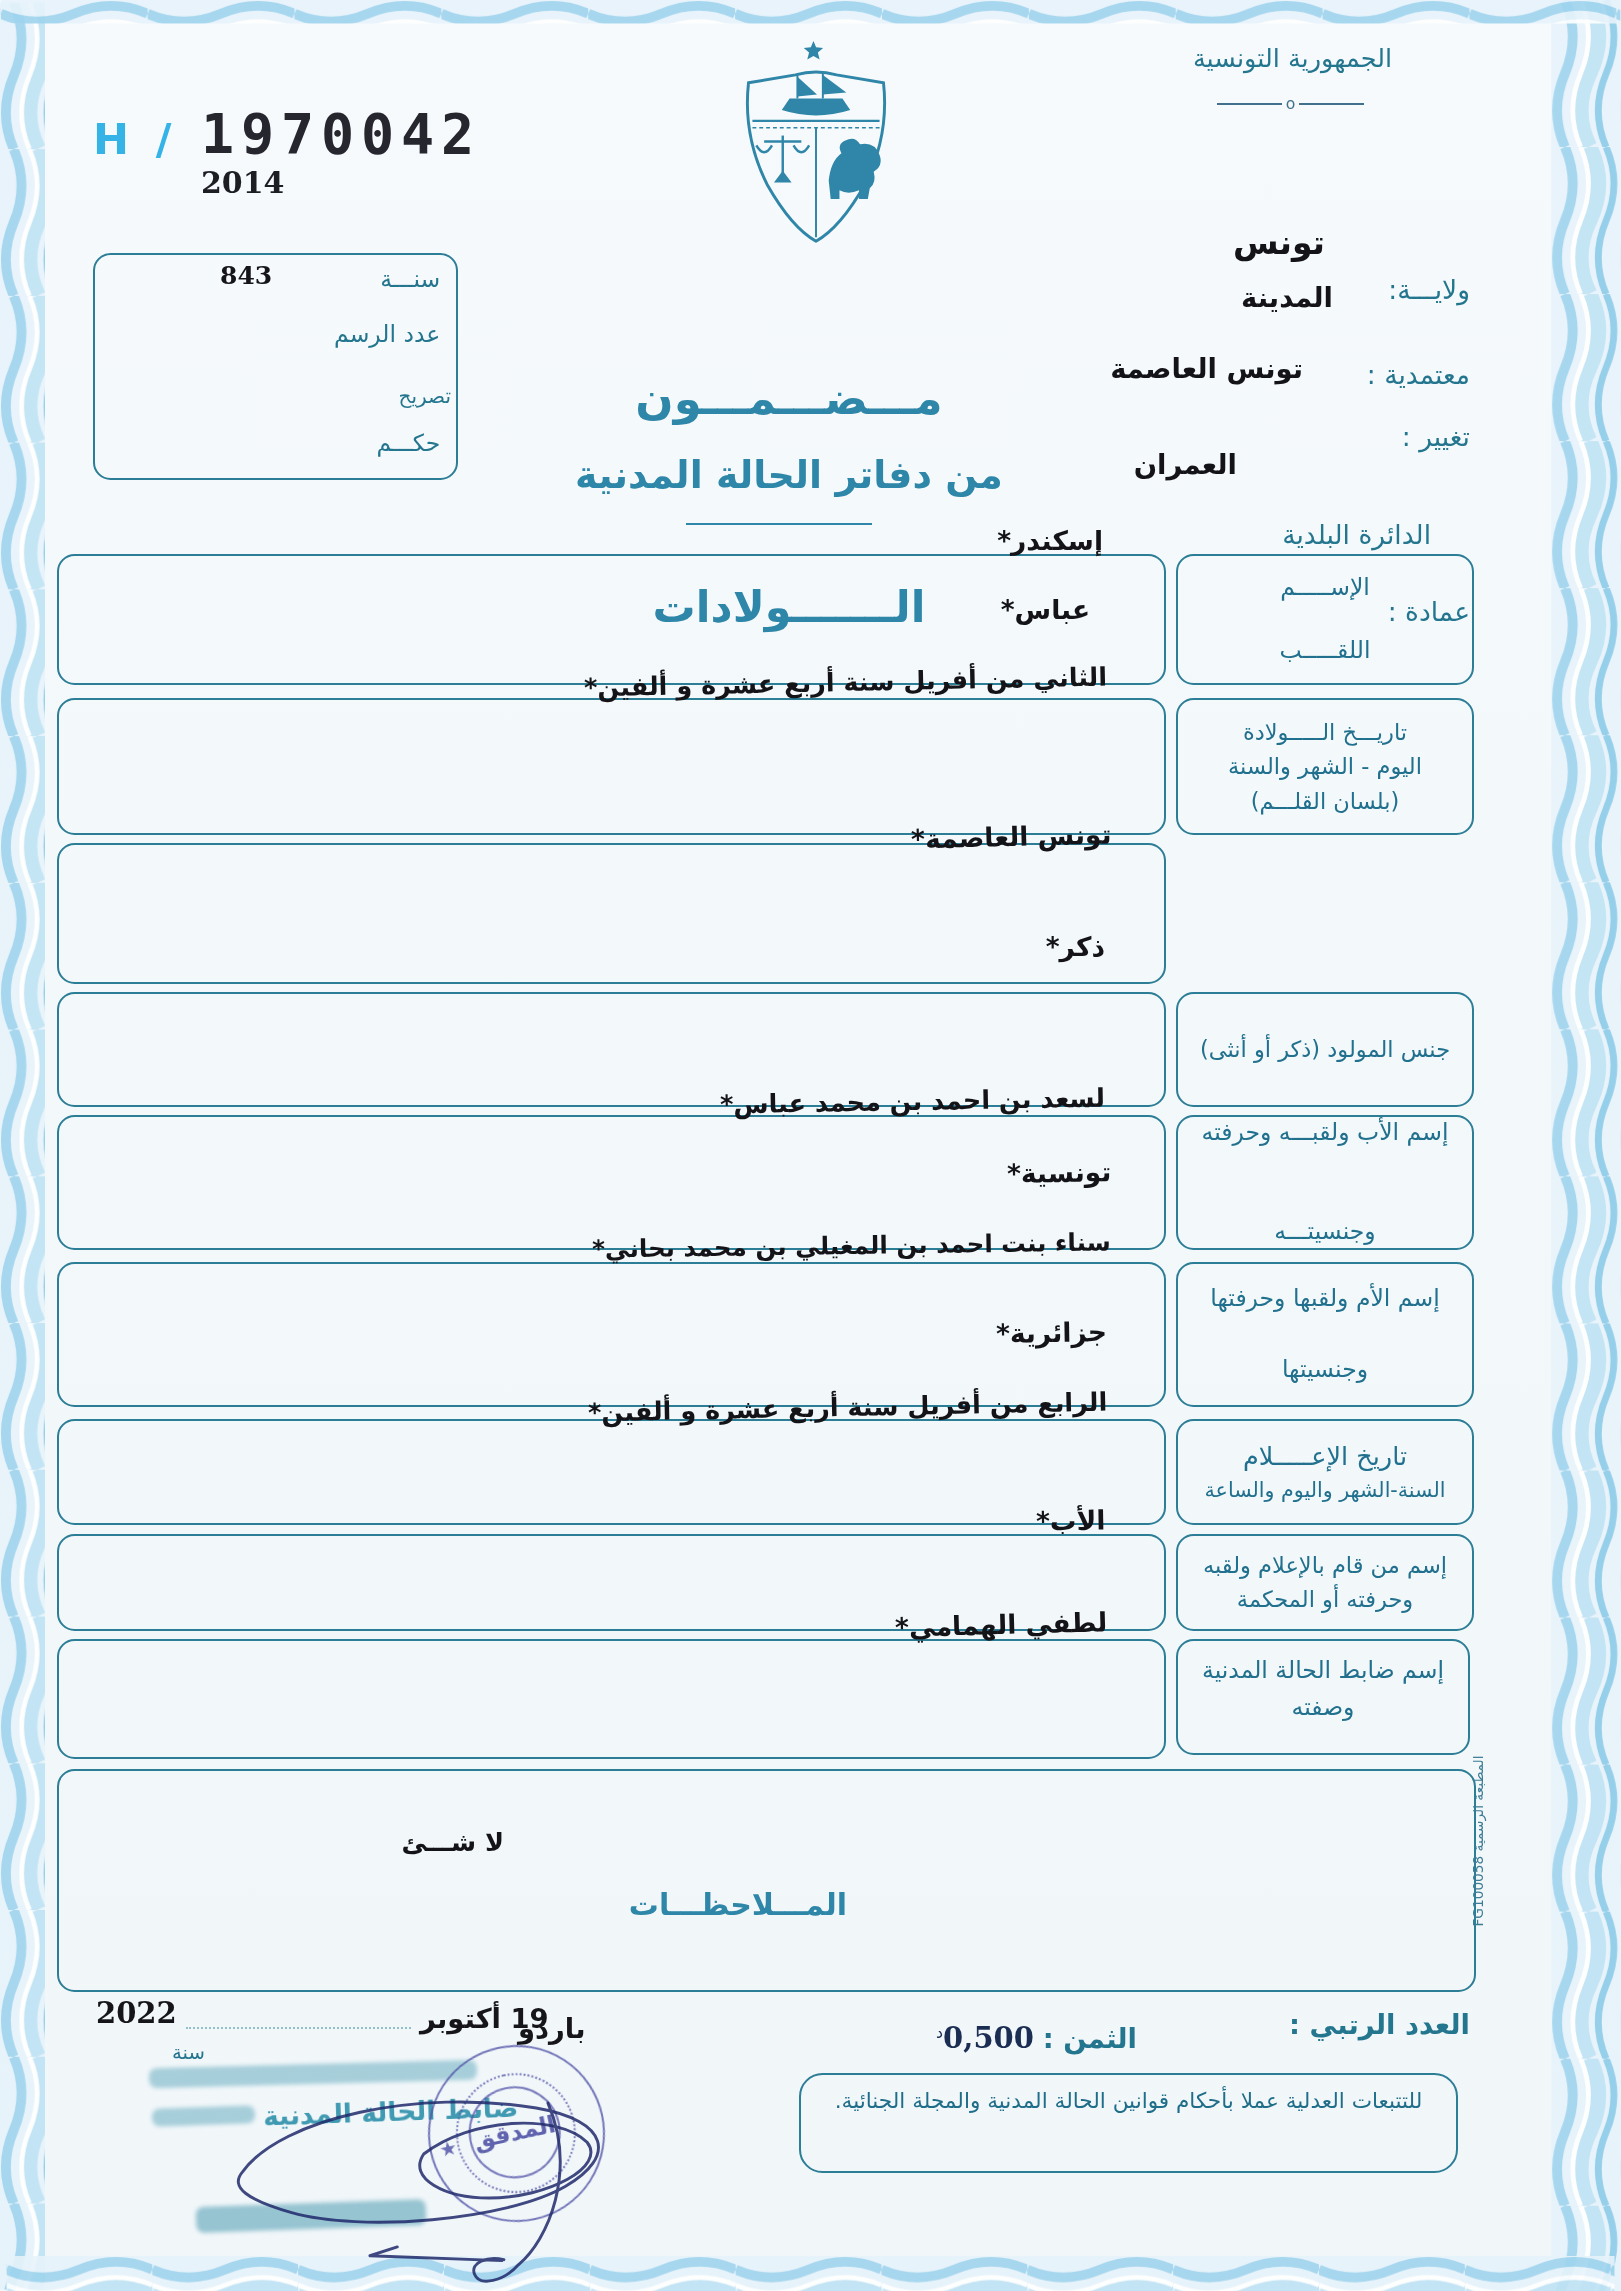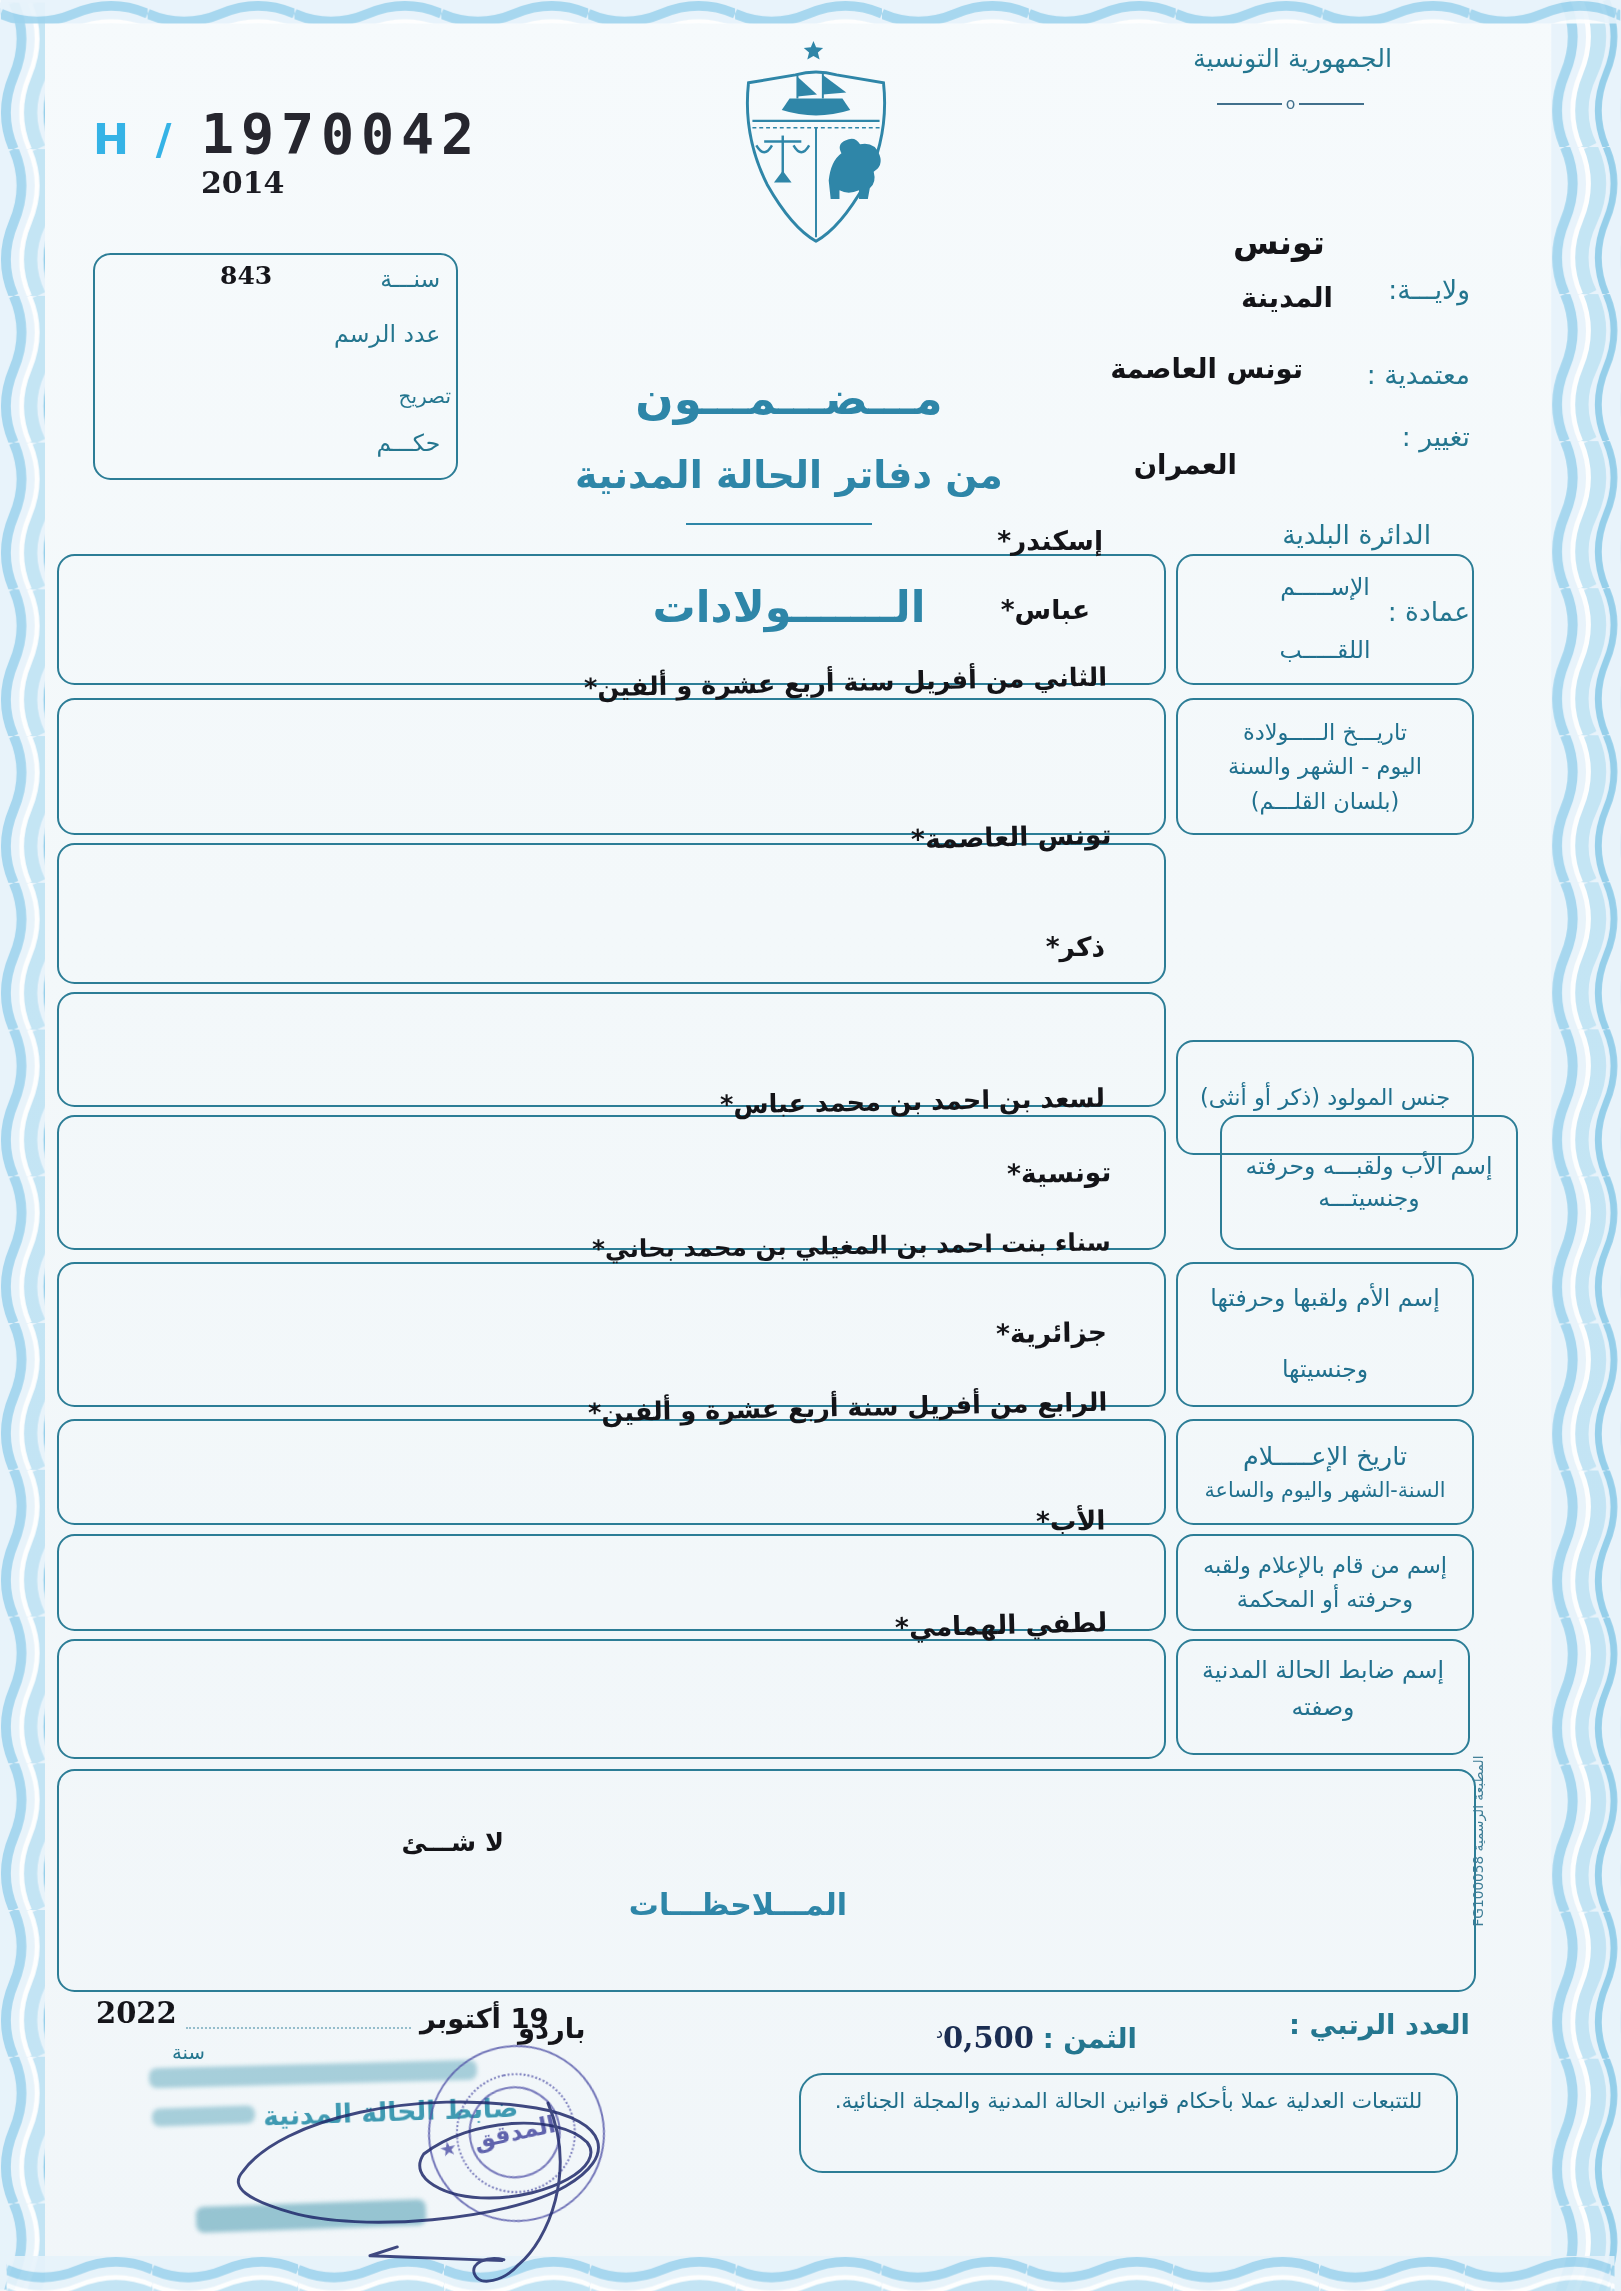--- a/index.html
+++ b/index.html
@@ -146,26 +146,26 @@
   <div class="vbox" style="top:698px;height:133px;"></div>
   <div class="lbox" style="top:698px;height:133px;gap:3.9px;font-size:22.5px;">
     <div class="rtl">تاريـــخ الـــــولادة</div>
     <div class="rtl">اليوم - الشهر والسنة</div>
     <div class="rtl">(بلسان القلـــم)</div>
   </div>
   
   <div class="vbox" style="top:843px;height:137px;"></div>
   
   <div class="vbox" style="top:992px;height:111px;"></div>
-  <div class="lbox" style="top:1040px;height:111px;font-size:22.5px;align-items:center;">
+  <div class="lbox" style="top:992px;height:111px;font-size:22.5px;align-items:center;">
     <div class="rtl">جنس المولود (ذكر أو أنثى)</div>
   </div>
   
   <div class="vbox" style="top:1115px;height:131px;"></div>
-  <div class="lbox" style="top:1115px;height:131px;justify-content:center;margin-left:44px;">
+  <div class="lbox" style="top:1115px;height:131px;justify-content:space-between;">
     <div class="rtl">إسم الأب ولقبـــه وحرفته</div>
     <div class="rtl">وجنسيتـــه</div>
   </div>
   
   <div class="vbox" style="top:1262px;height:141px;"></div>
   <div class="lbox" style="top:1262px;height:141px;justify-content:space-around;">
     <div class="rtl">إسم الأم ولقبها وحرفتها</div>
     <div class="rtl">وجنسيتها</div>
   </div>
   

